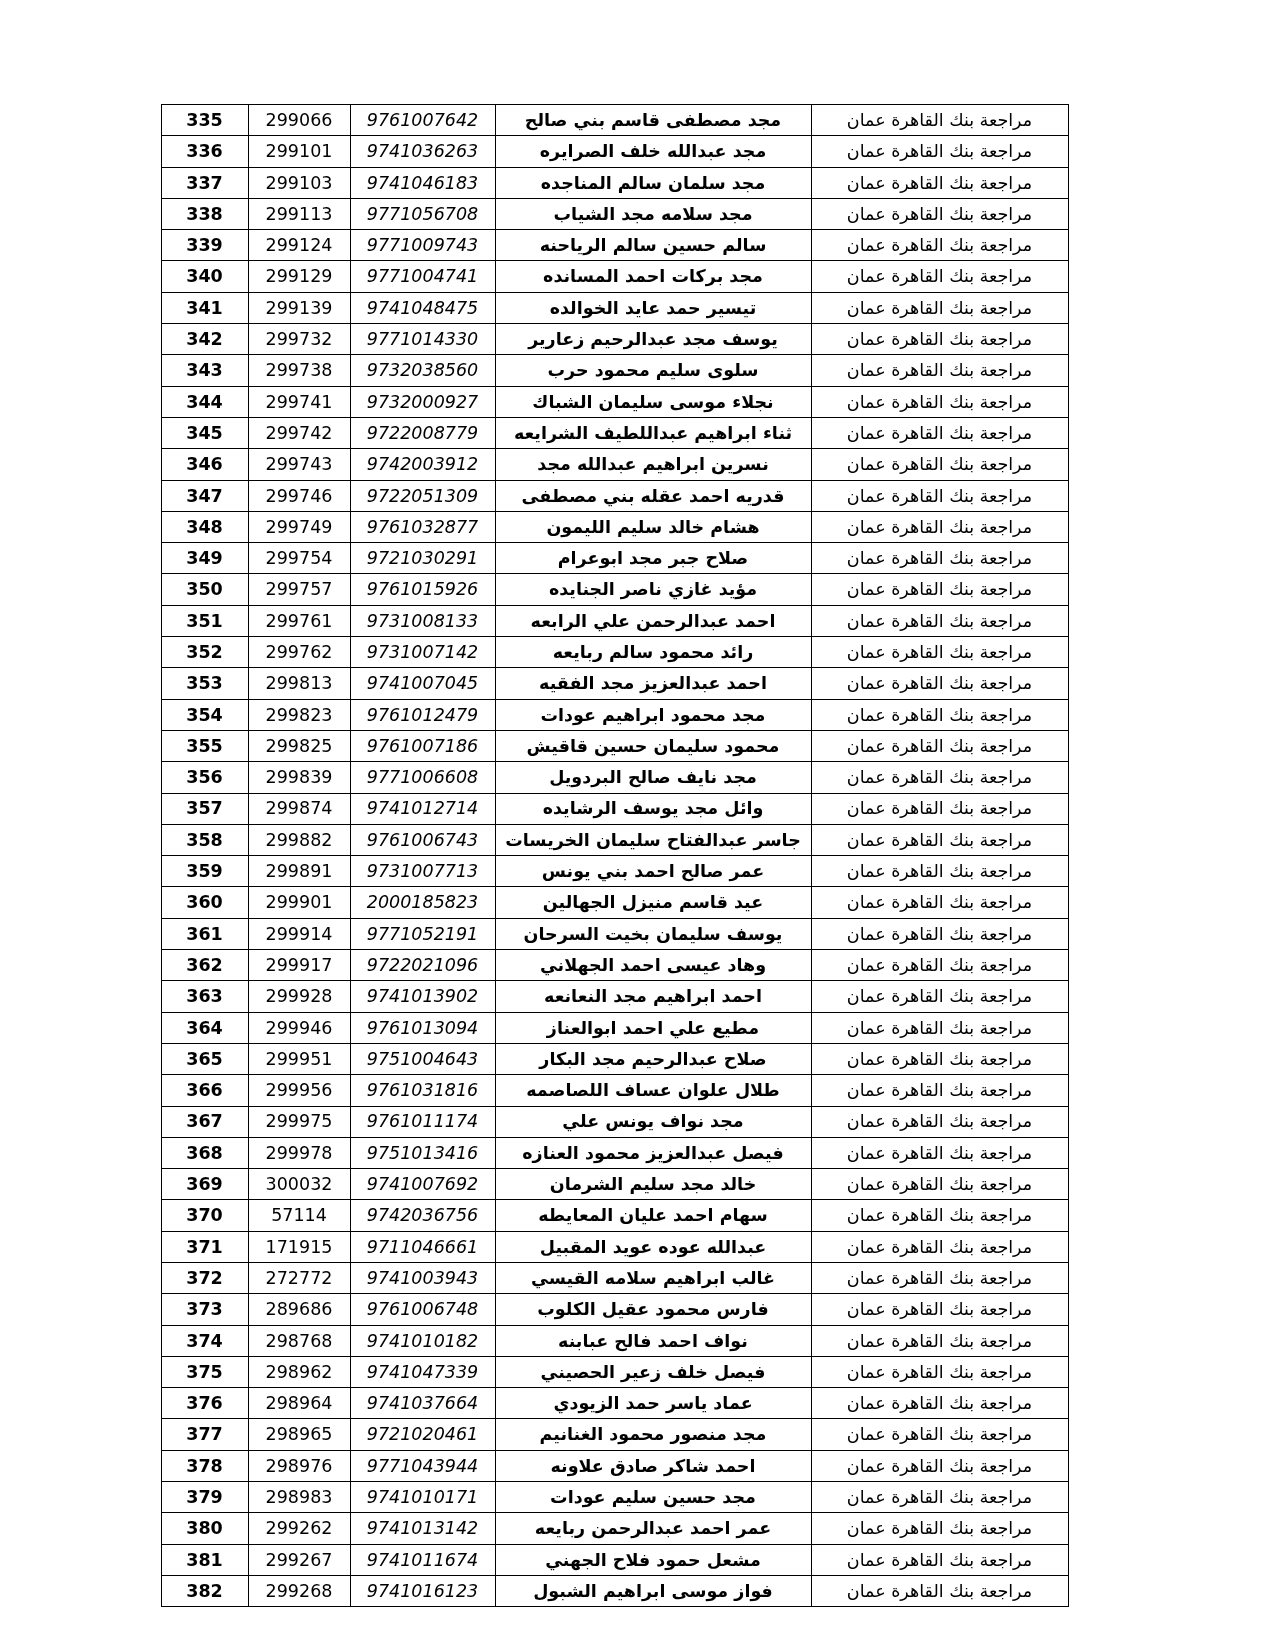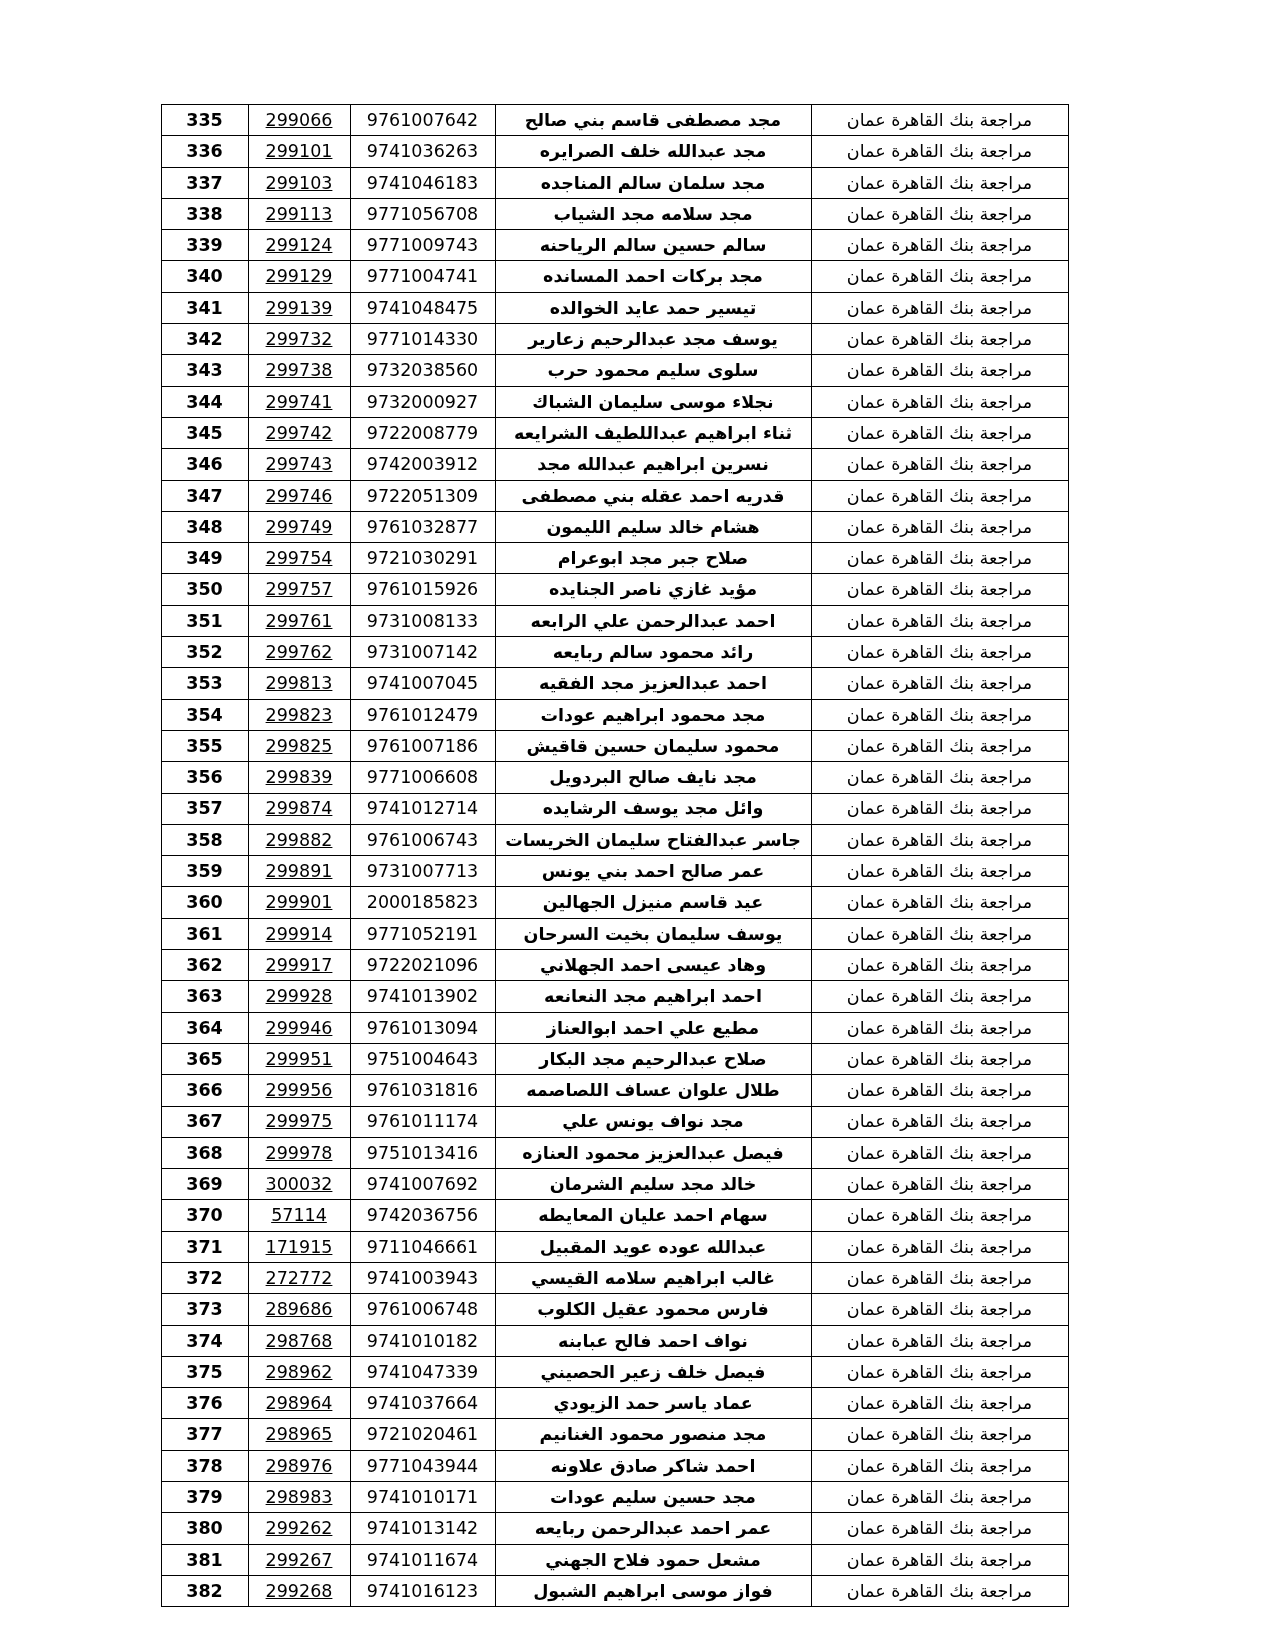--- a/index.html
+++ b/index.html
@@ -47,26 +47,26 @@
   }
   td.col-name {
     width: 307px;
     font-size: 17.5px;
     font-weight: bold;
   }
   td.col-account {
     width: 136px;
     font-size: 18px;
     direction: ltr;
+    font-style: italic;
   }
   td.col-ref {
     width: 93px;
     font-size: 18px;
     direction: ltr;
-    text-decoration: underline;
   }
   td.col-seq {
     width: 78px;
     font-size: 18px;
     font-weight: bold;
     direction: ltr;
   }
 </style>
 </head>
 <body>

